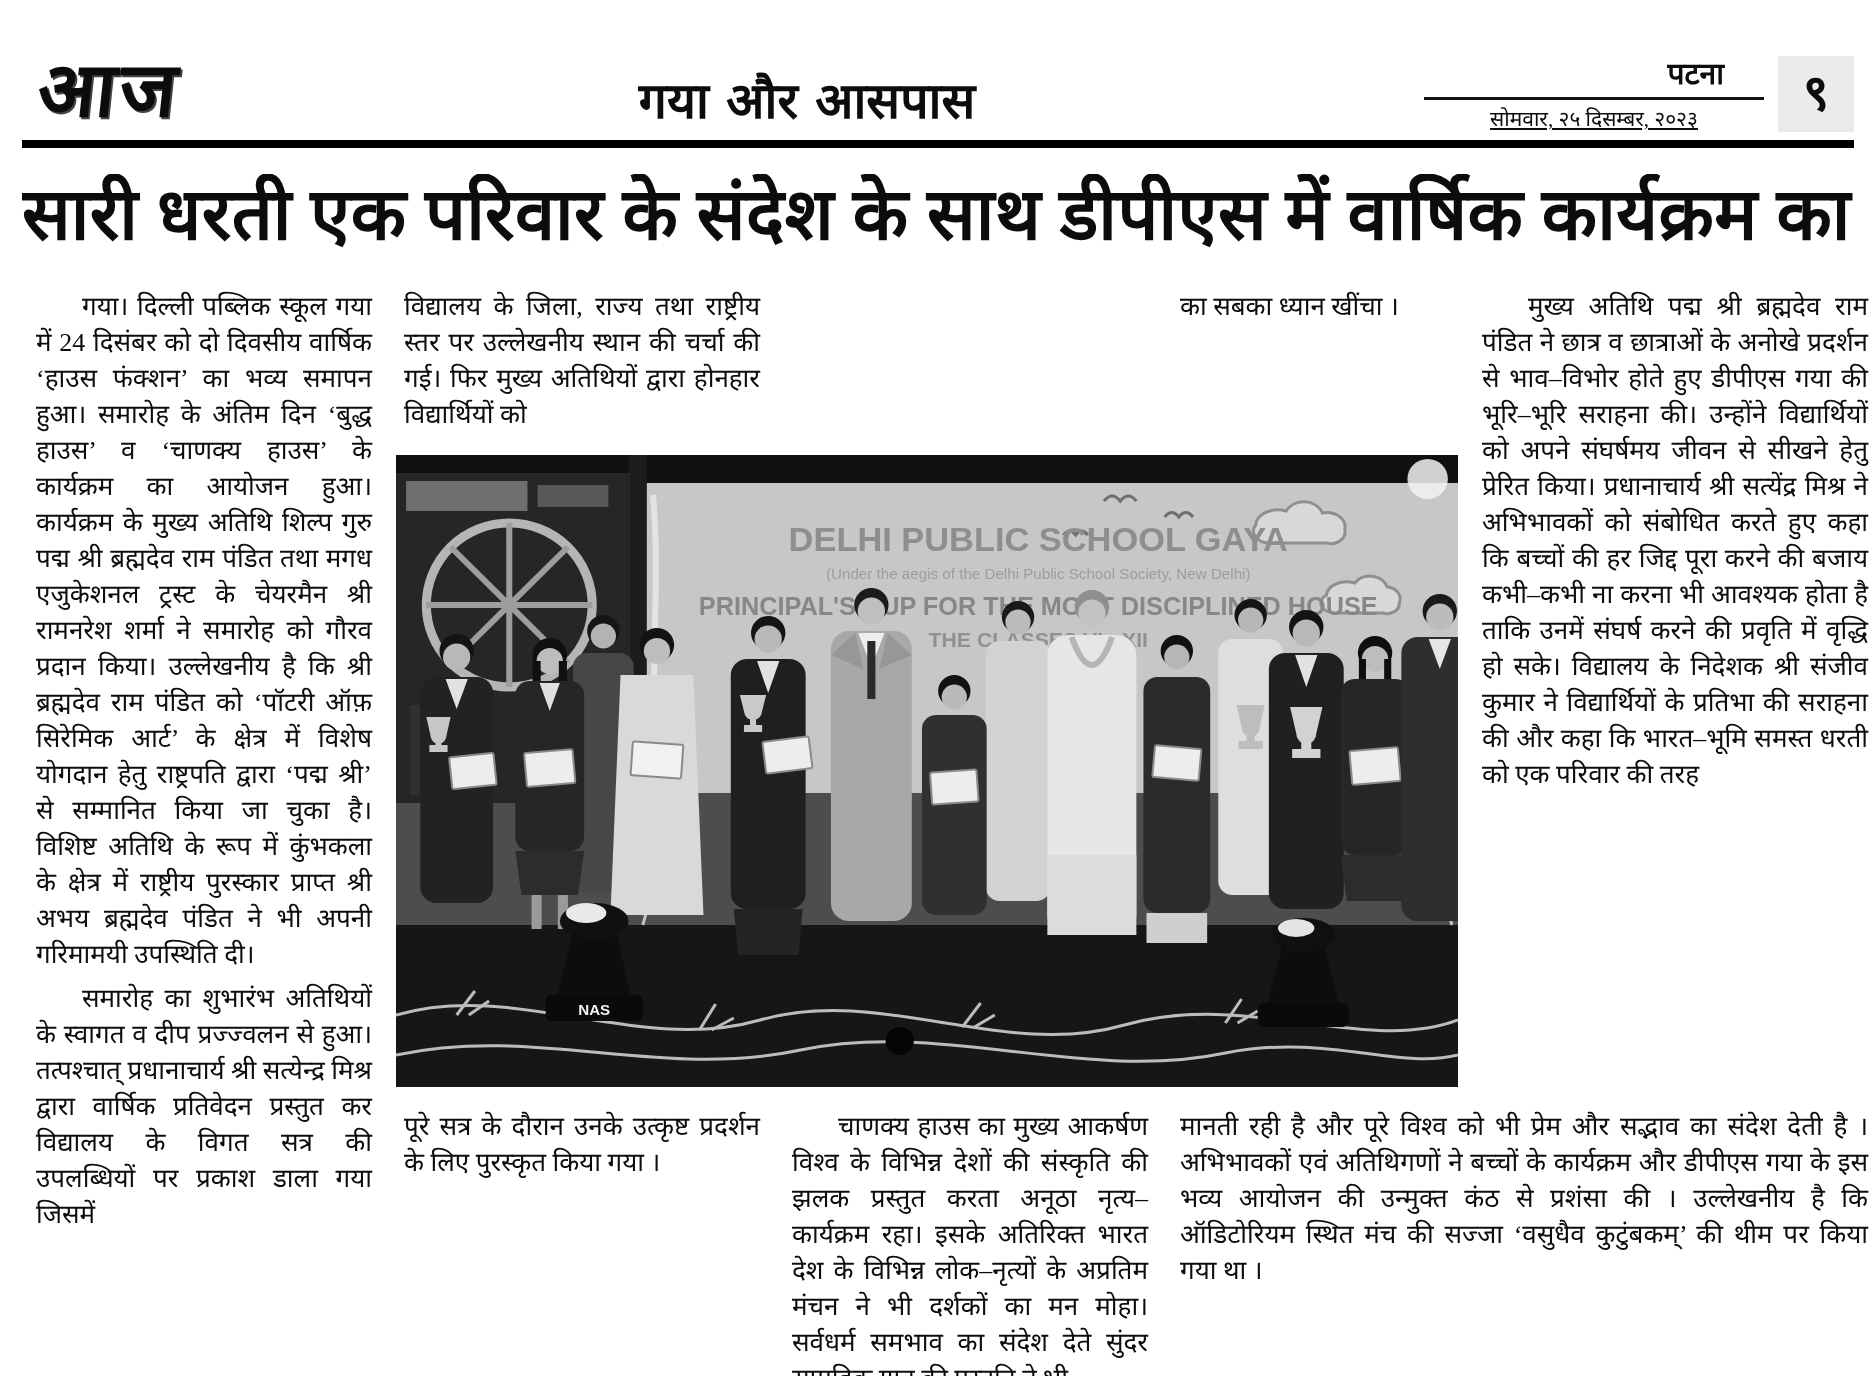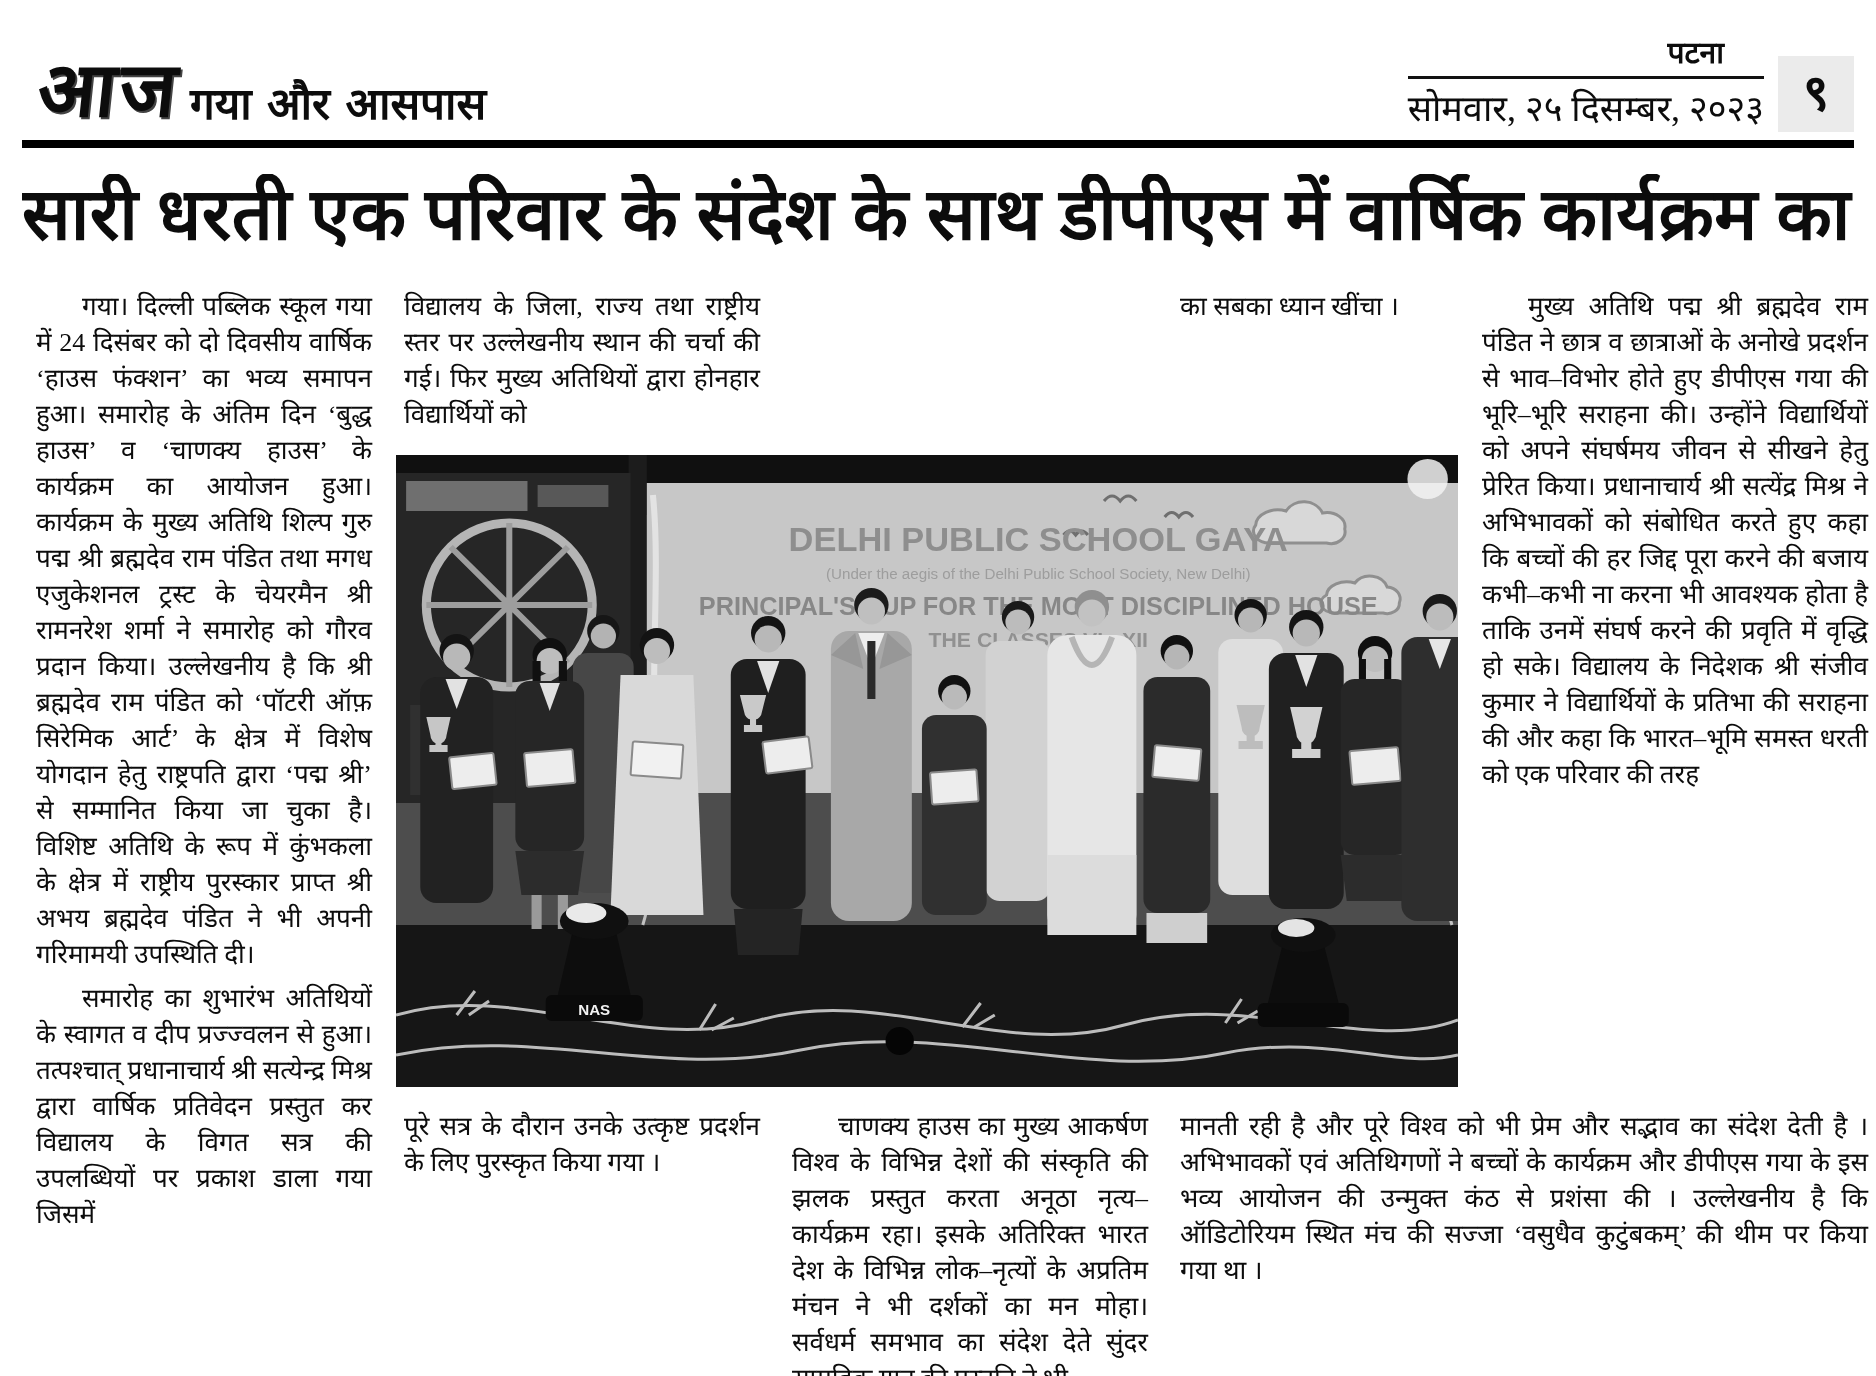--- a/index.html
+++ b/index.html
@@ -11,27 +11,27 @@
   }
   .page{padding:12px 14px 0 14px;}
 
   
   .masthead{display:flex;align-items:flex-end;justify-content:space-between;height:122px;padding:0 8px;}
   .logo{
     font-size:76px;font-weight:900;letter-spacing:4px;line-height:1;
     transform:skewX(-6deg);text-shadow:2px 2px 0 #444;padding:0 10px 6px 16px;
   }
   .section-title{
-    flex:1;text-align:left;font-size:44px;font-weight:bold;line-height:1;
+    flex:1;text-align:center;font-size:50px;font-weight:bold;line-height:1;
     padding-bottom:8px;font-family:"DejaVu Sans","Liberation Sans",sans-serif;
   }
   .mast-right{display:flex;align-items:flex-end;gap:14px;padding-bottom:2px;}
   .edition-block{text-align:center;min-width:340px;}
   .edition{display:block;font-size:30px;font-weight:bold;border-bottom:3px solid #111;padding:0 40px 4px 40px;text-align:right;}
-  .date-line{display:block;font-size:36px;padding-top:4px;}
+  .date-line{display:block;font-size:21px;padding-top:4px;text-decoration:underline;}
   .page-num{
     background:#ebebeb;font-size:50px;font-weight:900;line-height:1;
     padding:12px 16px 14px 16px;min-width:44px;text-align:center;
   }
   .top-rule{height:8px;background:#000;margin:6px 8px 0 8px;}
 
   
   .headline{
     text-align:center;font-size:72px;font-weight:900;line-height:1.15;
     margin:26px 8px 20px 8px;white-space:nowrap;overflow:hidden;

